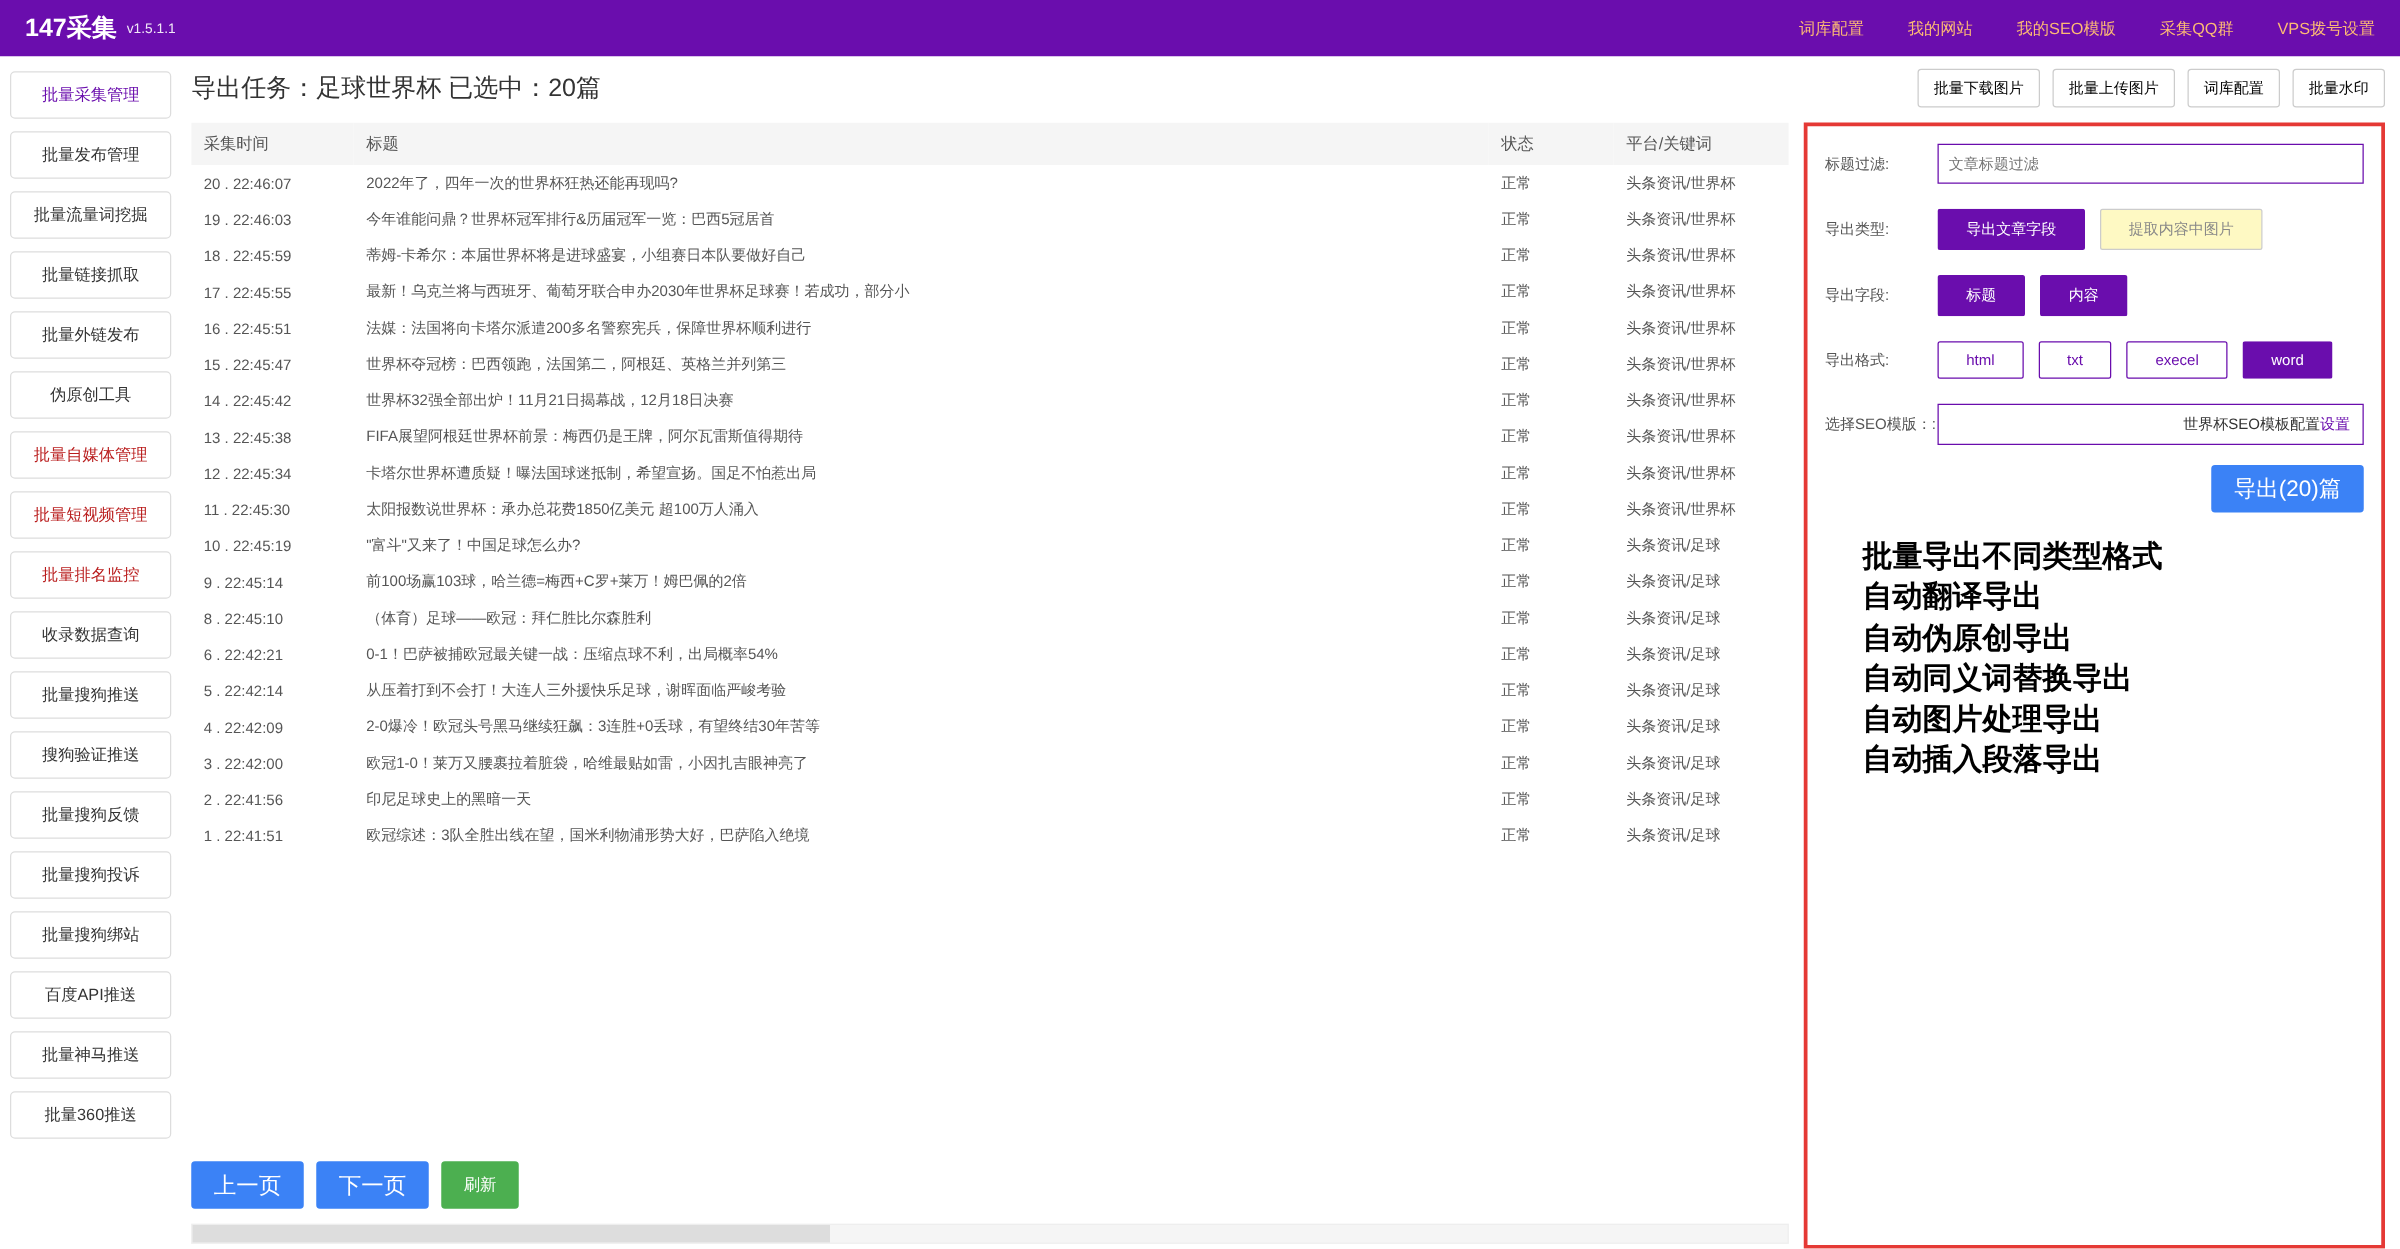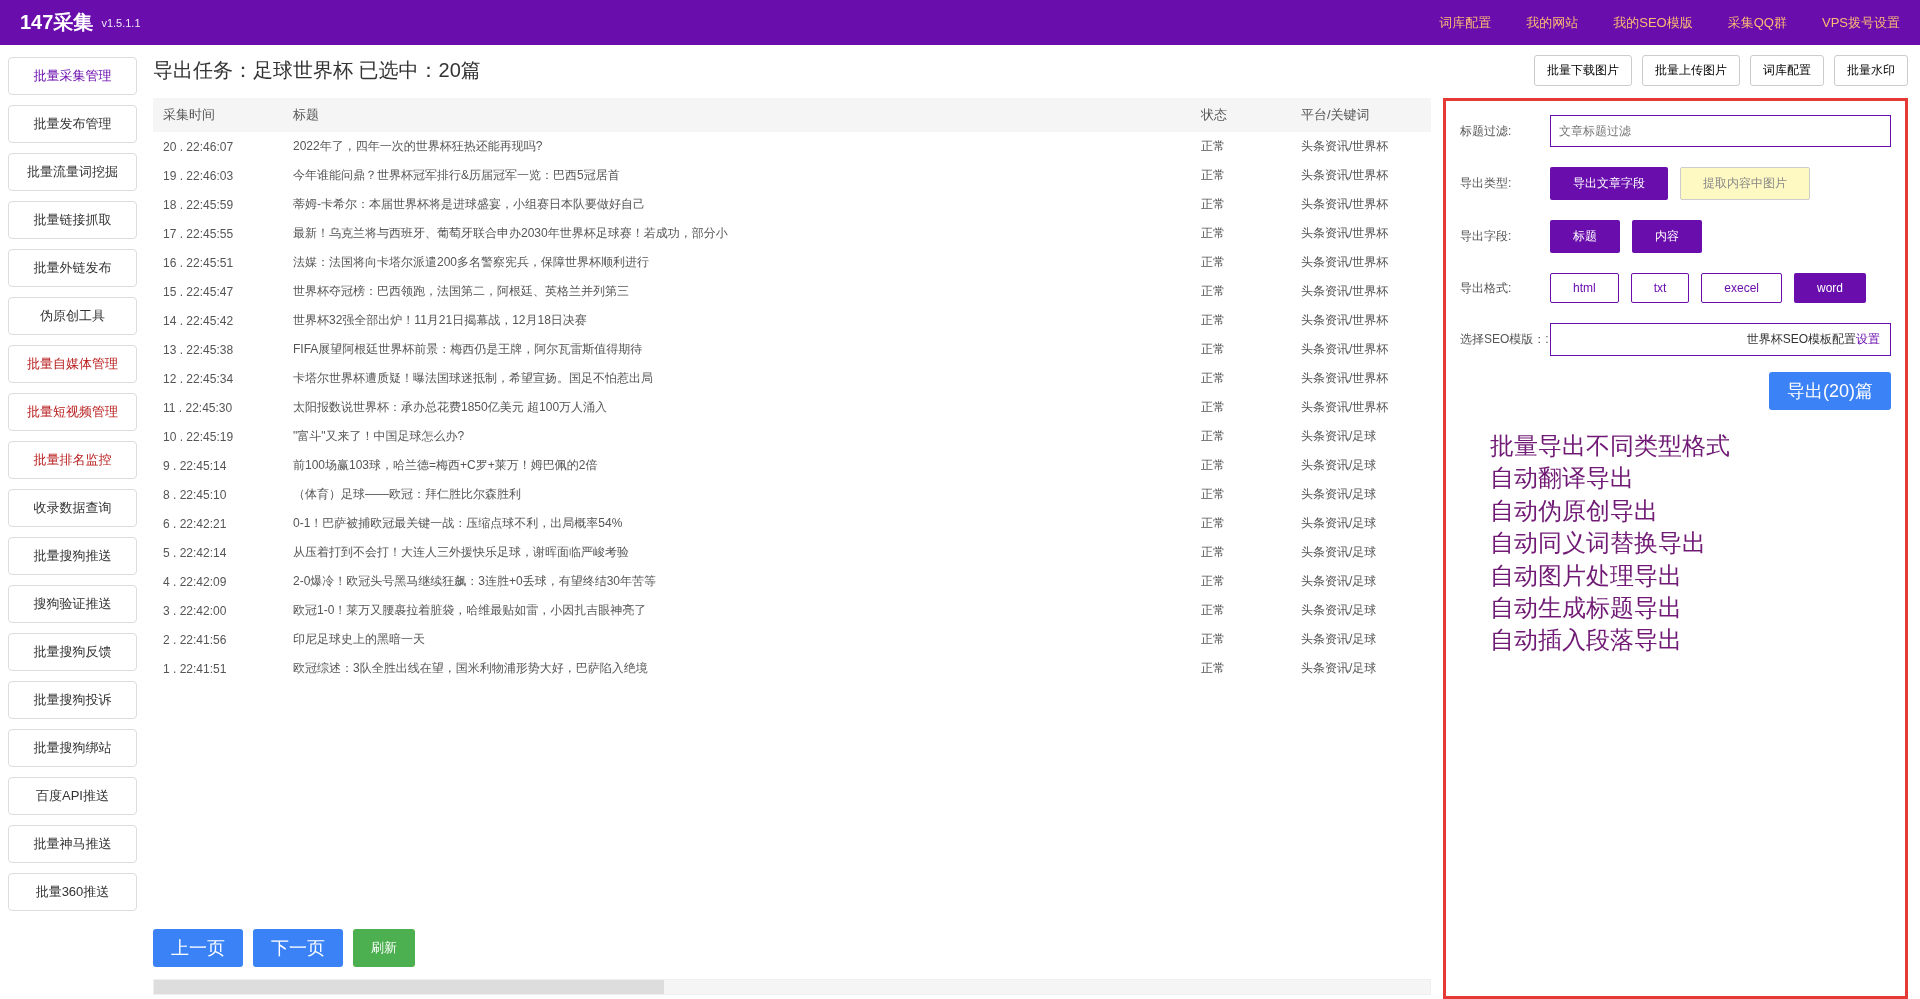--- a/index.html
+++ b/index.html
@@ -40,21 +40,21 @@
 .form-label { width: 90px; font-size: 12px; color: #555; }
 .title-filter { flex: 1; border: 1px solid #6a0dad; padding: 8px; font-size: 12px; color: #999; background: #fff; }
 .pill-group { display: flex; gap: 12px; }
 .pill { padding: 7px 22px; font-size: 12px; border-radius: 2px; cursor: pointer; border: 1px solid transparent; }
 .pill.solid-purple { background: #6a0dad; color: #fff; }
 .pill.outline-purple { border: 1px solid #6a0dad; color: #6a0dad; background: #fff; }
 .pill.outline-grey { border: 1px solid #ccc; color: #888; background: #fef9c3; text-align: center; }
 .seo-select { flex: 1; border: 1px solid #6a0dad; padding: 7px 10px; display: flex; justify-content: flex-end; align-items: center; font-size: 12px; }
 .seo-setting { color: #6a0dad; cursor: pointer; }
 .export-btn-row { display: flex; justify-content: flex-end; margin-top: -4px; margin-bottom: 20px; }
-.feature-list { font-size: 24px; color: #701a75; line-height: 1.35; padding-left: 30px; font-weight: 400; }
+.feature-list { font-size: 24px; color: #000000; line-height: 1.35; padding-left: 30px; font-weight: 700; }
 </style>
 </head>
 <body>
 
 <div class="header">
   <span class="brand">147采集</span>
   <span class="version">v1.5.1.1</span>
   <div class="top-nav">
     <span class="top-nav-item">词库配置</span>
     <span class="top-nav-item">我的网站</span>
@@ -274,19 +274,18 @@
         </div>
         <div class="export-btn-row">
           <button class="btn-purple">导出(20)篇</button>
         </div>
         <div class="feature-list" id="features">
             <div>批量导出不同类型格式</div>
             <div>自动翻译导出</div>
             <div>自动伪原创导出</div>
             <div>自动同义词替换导出</div>
             <div>自动图片处理导出</div>
-            <div>自动生成标题导出</div>
             <div>自动插入段落导出</div>
           </div>
       </div>
     </div>
   </div>
 </div>
 
 </body></html>

